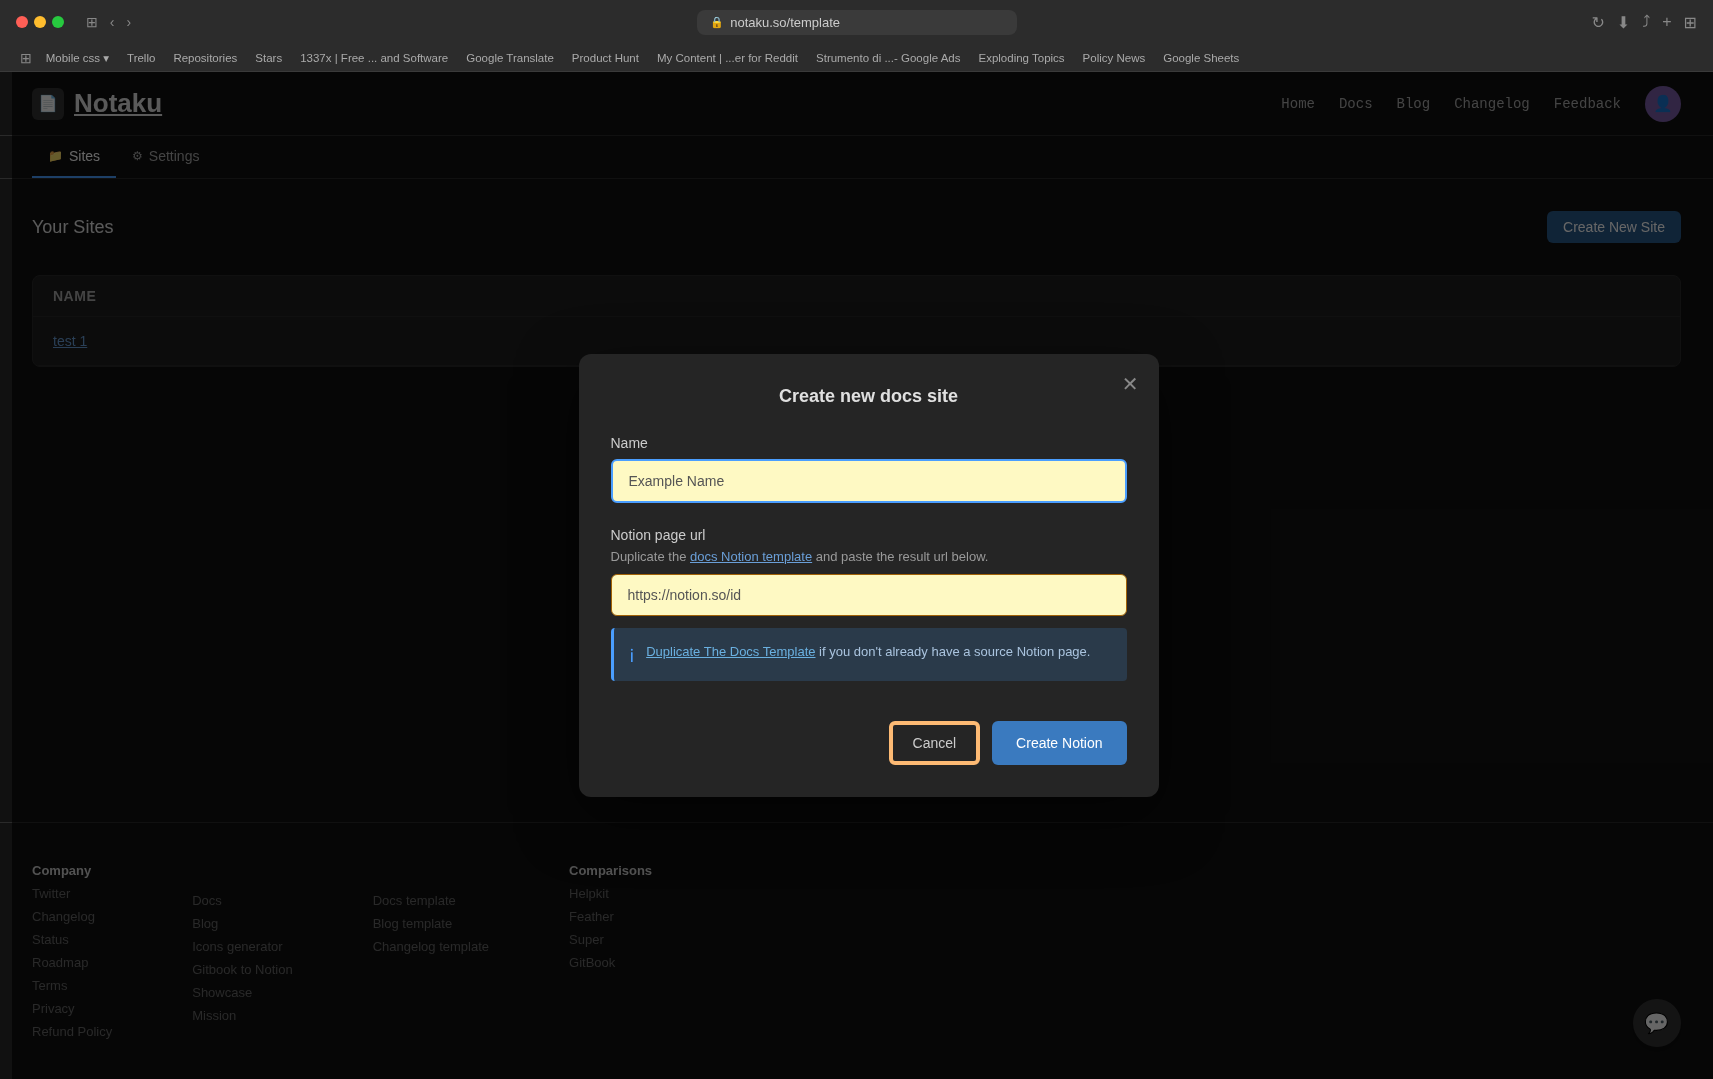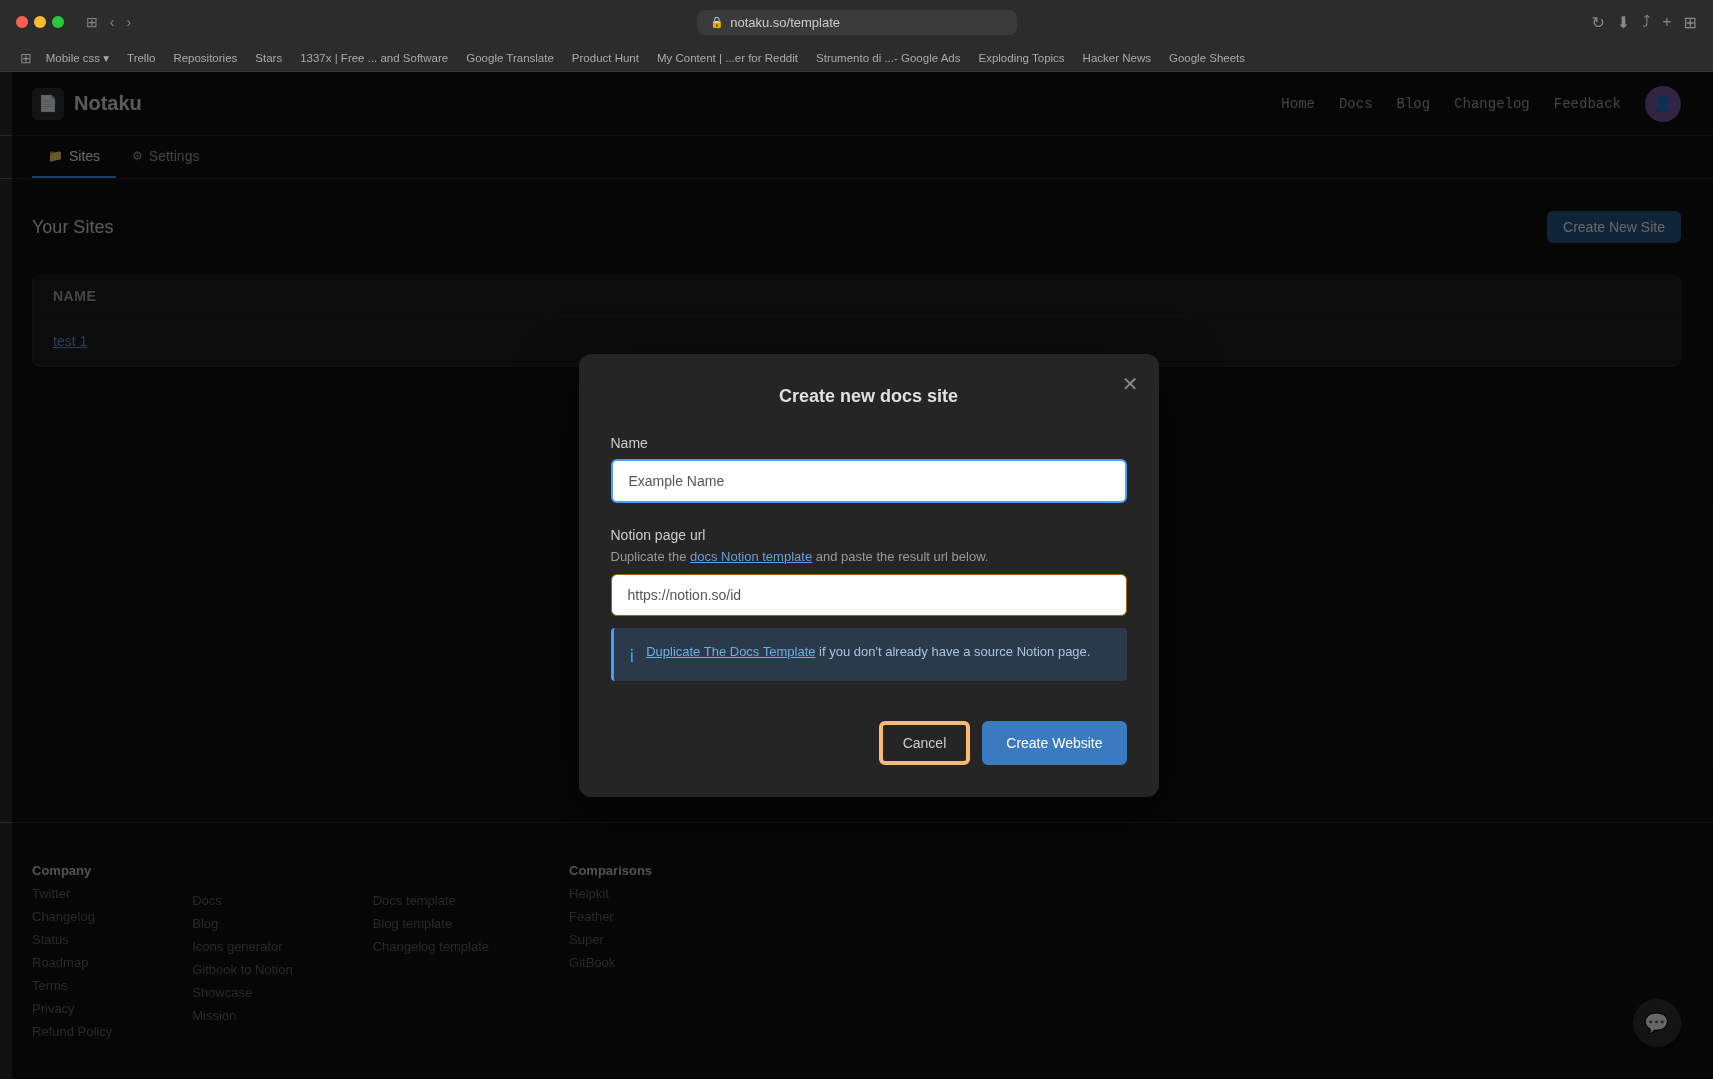--- a/index.html
+++ b/index.html
@@ -144,22 +144,23 @@
       border-radius: 6px;
       display: flex;
       align-items: center;
       justify-content: center;
       color: #ccc;
       font-size: 16px;
     }
 
     .logo-text {
       color: #e0e0e0;
-      font-size: 20px;
+      font-size: 26px;
       font-weight: 600;
+      text-decoration: underline;
     }
 
     .nav-links {
       margin-left: auto;
       display: flex;
       align-items: center;
       gap: 24px;
       font-family: Liberation Mono, monospace;
     }
 
@@ -327,21 +328,21 @@
     .form-label {
       display: block;
       color: #ccc;
       font-size: 14px;
       font-weight: 500;
       margin-bottom: 8px;
     }
 
     .form-input {
       width: 100%;
-      background: #ffffff;
+      background: #fef9c3;
       border: 2px solid #4a9eff;
       border-radius: 6px;
       padding: 12px 16px;
       color: #888;
       font-size: 14px;
       outline: none;
     }
 
     .form-input::placeholder { color: #555; }
 
@@ -513,21 +514,21 @@
   <span class="bookmark-item">Mobile css ▾</span>
   <span class="bookmark-item">Trello</span>
   <span class="bookmark-item">Repositories</span>
   <span class="bookmark-item">Stars</span>
   <span class="bookmark-item">1337x | Free ... and Software</span>
   <span class="bookmark-item">Google Translate</span>
   <span class="bookmark-item">Product Hunt</span>
   <span class="bookmark-item">My Content | ...er for Reddit</span>
   <span class="bookmark-item">Strumento di ...- Google Ads</span>
   <span class="bookmark-item">Exploding Topics</span>
-  <span class="bookmark-item">Hacker News</span>
+  <span class="bookmark-item">Policy News</span>
   <span class="bookmark-item">Google Sheets</span>
 </div>
 
 <div class="app-content">
 
   <div class="navbar">
     <div class="logo-area">
       <div class="logo-icon">📄</div>
       <span class="logo-text">Notaku</span>
     </div>
@@ -630,18 +631,18 @@
         <div class="info-box">
           <span class="info-icon">ℹ</span>
           <span class="info-text">
             <a href="#">Duplicate The Docs Template</a><span> if you don't already have a source Notion page.</span>
           </span>
         </div>
       </div>
 
       <div class="modal-footer">
         <button class="btn-cancel">Cancel</button>
-        <button class="btn-create">Create Website</button>
+        <button class="btn-create">Create Notion</button>
       </div>
     </div>
   </div>
 
 </div>
 
 </body></html>

